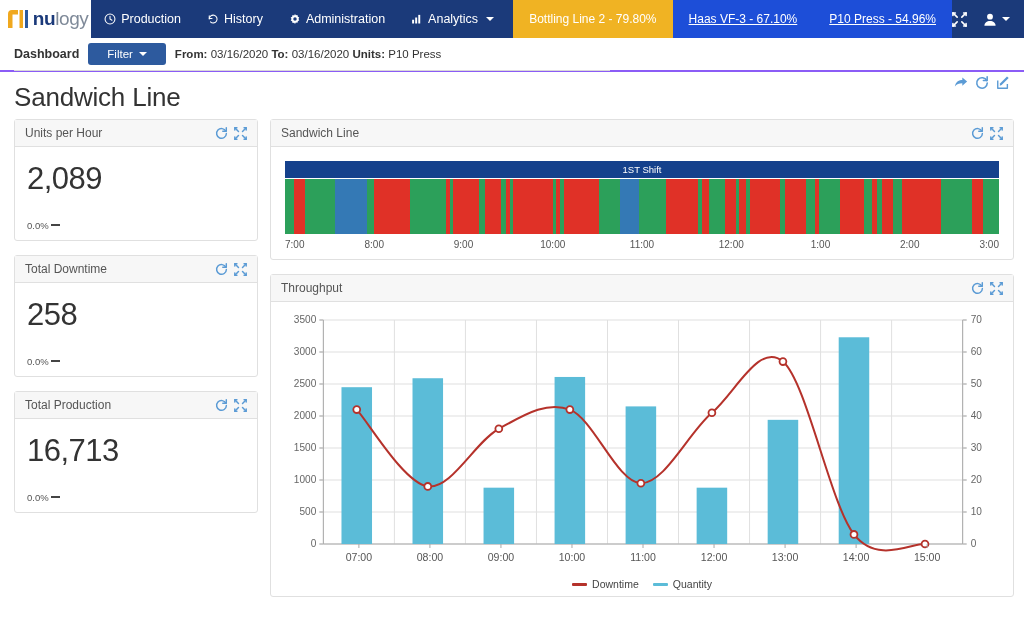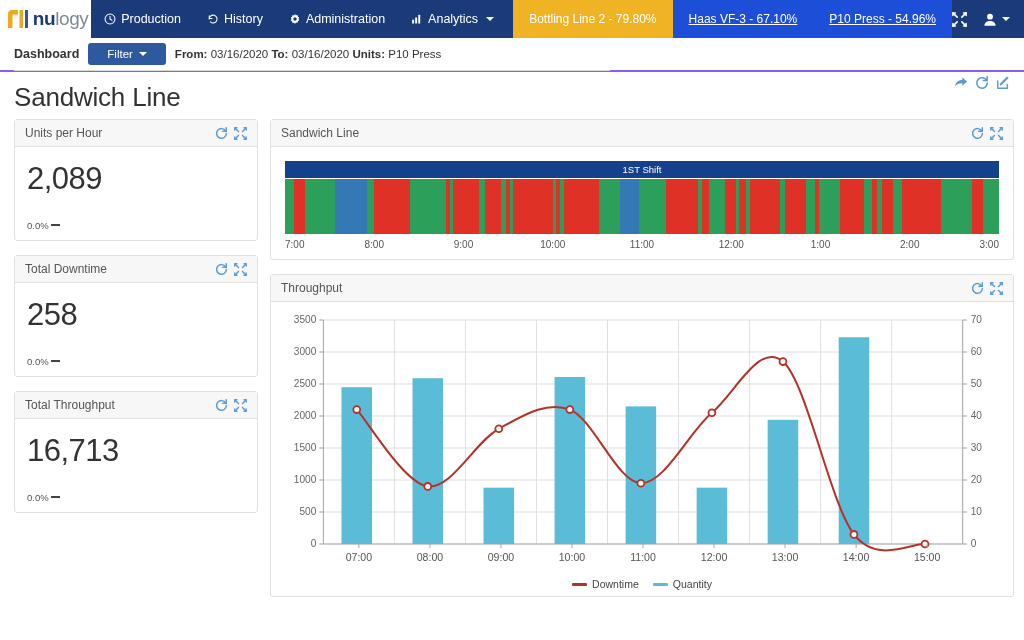--- a/index.html
+++ b/index.html
@@ -311,21 +311,21 @@
         <div class="metric-value">258</div>
         <div class="metric-delta">
           <span>0.0%</span>
           <i class="delta-flat"></i>
         </div>
       </div>
     </div>
 
     <div class="panel">
       <div class="panel-head">
-        <span class="panel-title">Total Throughput</span>
+        <span class="panel-title">Total Production</span>
         <span class="panel-icons">
           <span>
             <svg width="13" height="13" viewBox="0 0 16 16">
               <path d="M13.4 5.3A6 6 0 1 0 14 8" fill="none" stroke="#5b9bd5" stroke-width="1.8" stroke-linecap="round"></path>
               <path d="M9.6 5.1 L13.9 5.1 L13.9 0.9" fill="none" stroke="#5b9bd5" stroke-width="1.8" stroke-linecap="round" stroke-linejoin="round"></path>
             </svg>
           </span>
           <span>
             <svg width="13" height="13" viewBox="0 0 16 16">
               <path d="M1 1 L5.5 5.5 M15 1 L10.5 5.5 M1 15 L5.5 10.5 M15 15 L10.5 10.5" stroke="#5b9bd5" stroke-width="1.8" stroke-linecap="round"></path>

